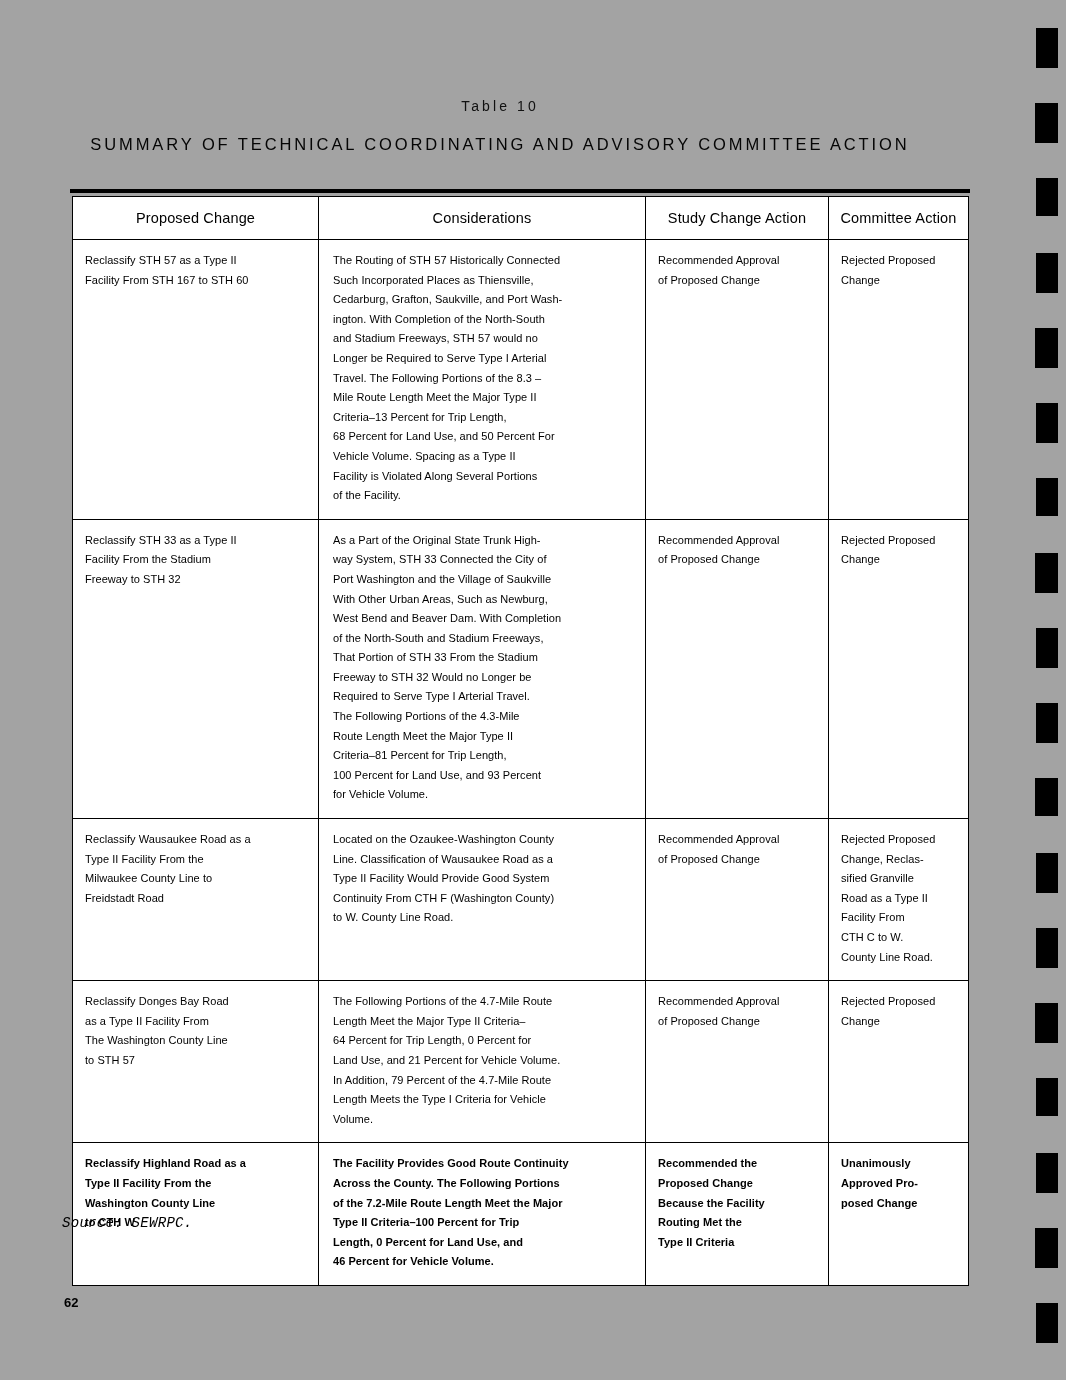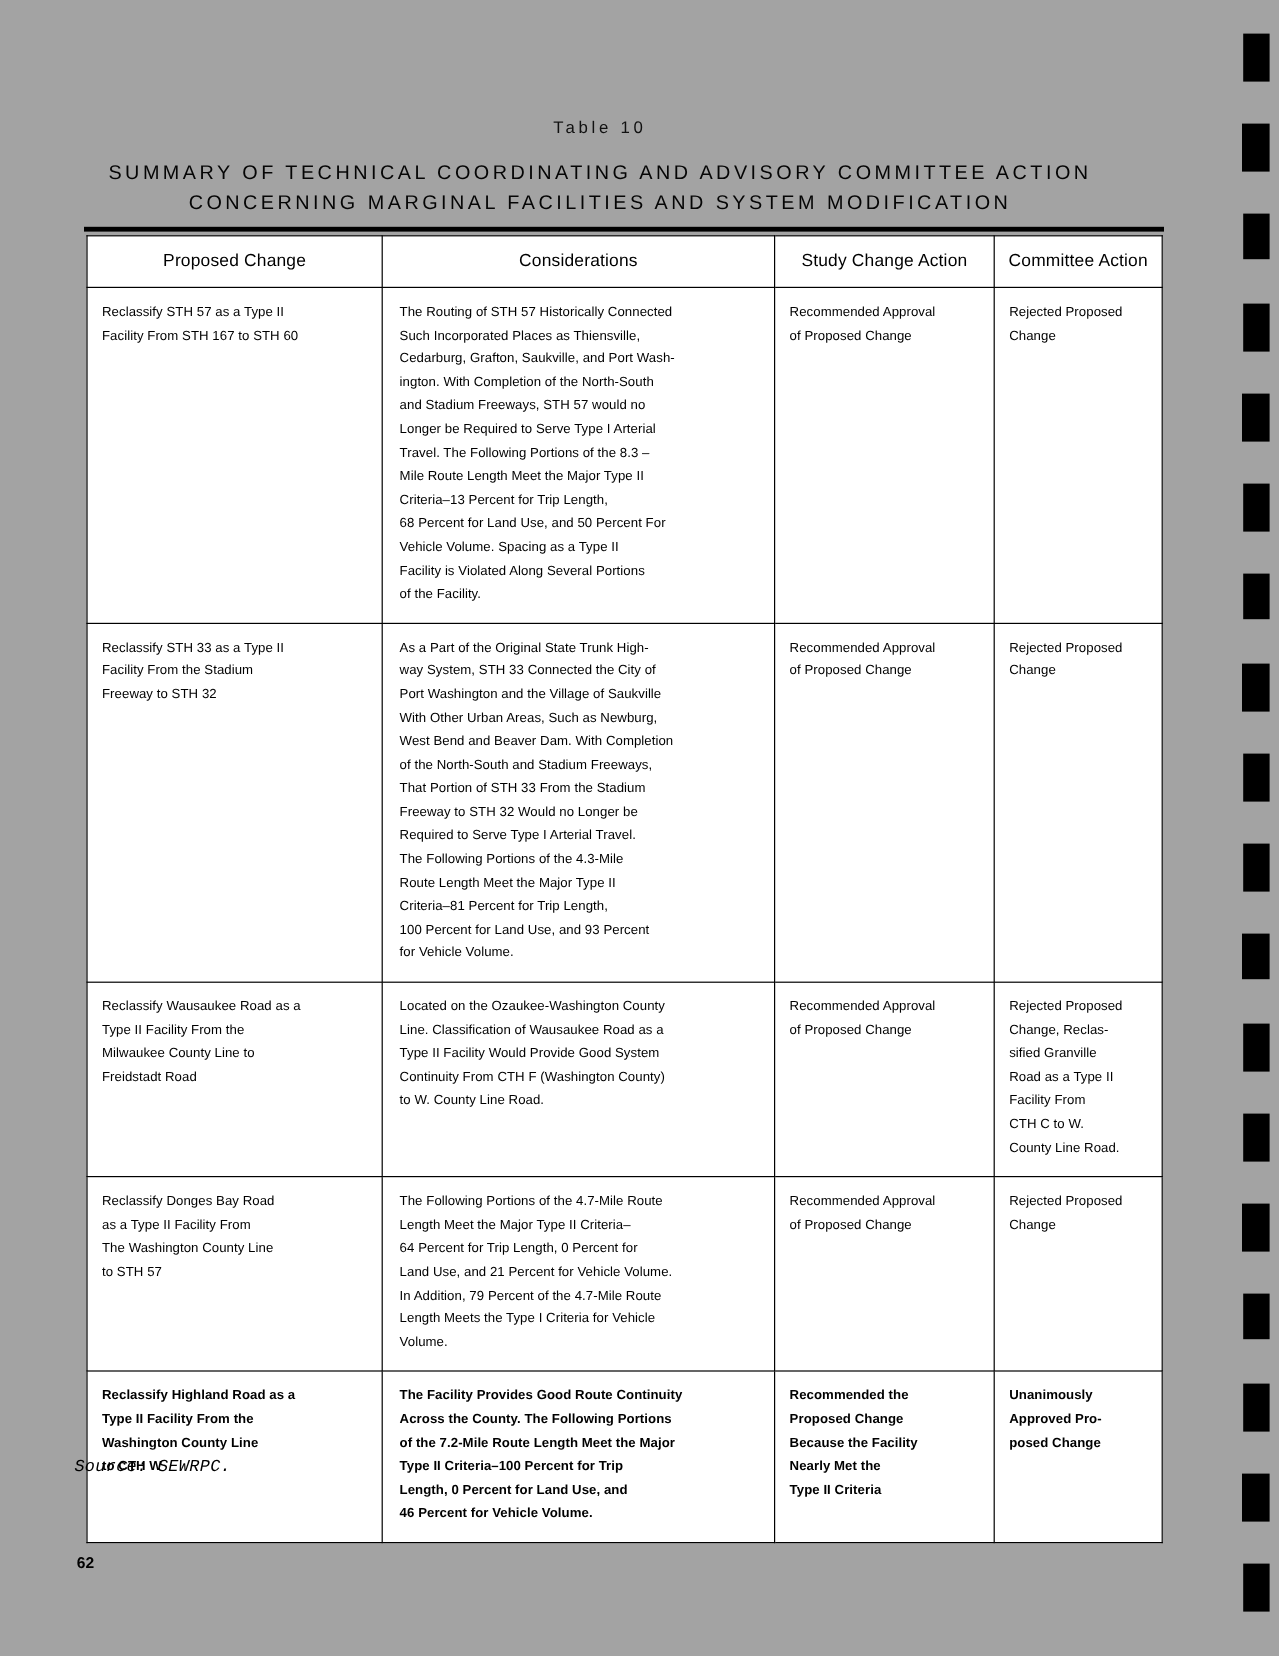--- a/index.html
+++ b/index.html
@@ -146,21 +146,20 @@
 </style>
 </head>
 <body>
 
 <div class="page">
 
   <div class="table-number">Table  10</div>
 
   <div class="title-block">
     <div class="title-line">SUMMARY  OF  TECHNICAL  COORDINATING  AND  ADVISORY  COMMITTEE  ACTION</div>
-    <div class="title-line">CONCERNING  MARGINAL  FACILITIES  AND  SYSTEM  MODIFICATION</div>
   </div>
 
   <div class="rule-thick"></div>
 
   <table class="data">
     <colgroup>
       <col class="c1">
         <col class="c2">
         <col class="c3">
         <col class="c4">
@@ -299,21 +298,21 @@
 Across the County.  The Following Portions
 of the 7.2-Mile Route Length Meet the Major
 Type II Criteria–100 Percent for Trip
 Length, 0 Percent for Land Use, and
 46 Percent for Vehicle Volume.</div>
           </td>
         <td>
             <div class="cell-inner">Recommended the
 Proposed Change
 Because the Facility
-Nearly Met the
+Routing Met the
 Type II Criteria</div>
           </td>
         <td>
             <div class="cell-inner">Unanimously
 Approved Pro-
 posed Change</div>
           </td>
       </tr>
     </tbody>
   </table>

